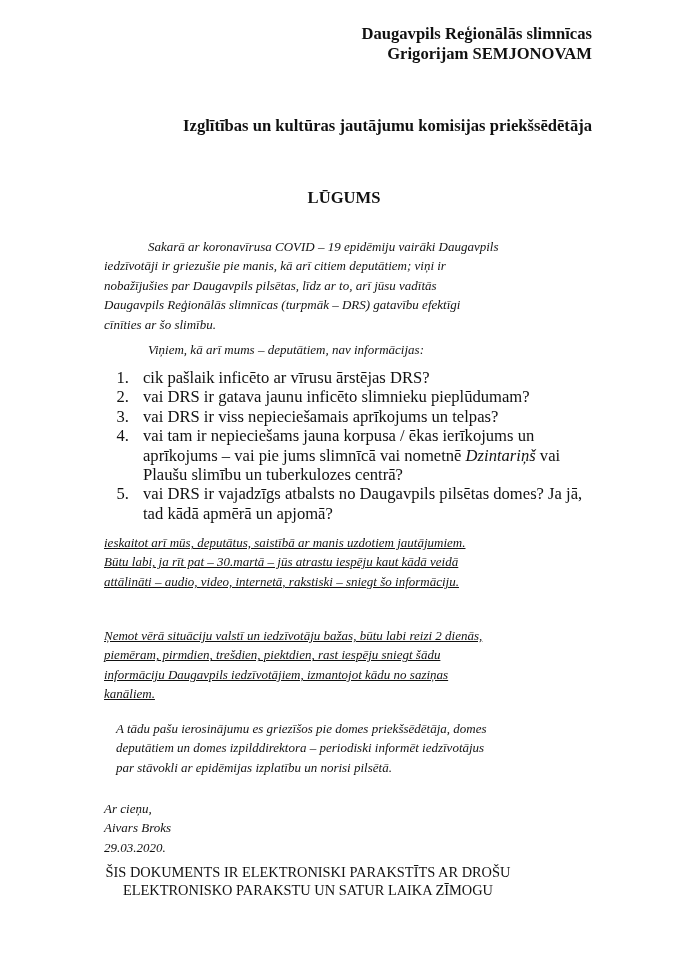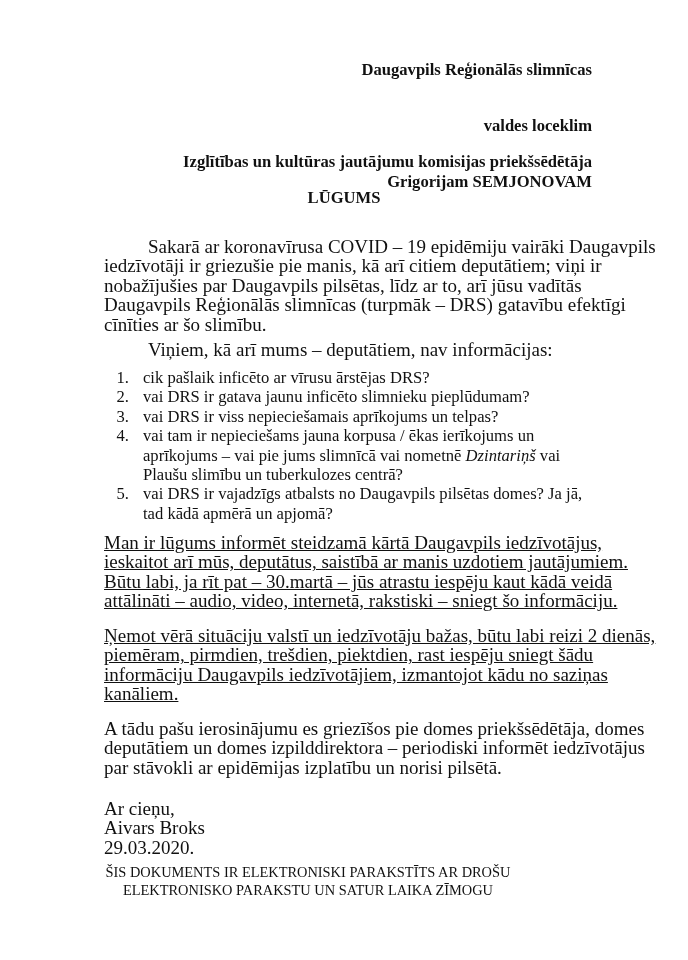--- a/index.html
+++ b/index.html
@@ -4,49 +4,48 @@
   <style>
     html, body { margin: 0; padding: 0; background: #ffffff; }
     body {
       width: 688px; height: 960px; overflow: hidden; position: relative;
       font-family: "Liberation Serif", "DejaVu Serif", serif;
       color: #111111;
     }
     .page { position: absolute; left: 0; top: 0; width: 688px; height: 960px; }
     .abs { position: absolute; }
     .right-block { right: 96px; text-align: right; font-weight: bold; font-size: 16.6px; line-height: 20px; }
-    .right-block div { white-space: nowrap; margin-top: 36px; }
+    .right-block div { white-space: nowrap; }
     #addressee { top: 24px; }
     #sender { top: 116px; }
     #title { left: 0; width: 688px; text-align: center; top: 188px; font-weight: bold; font-size: 16.6px; }
-    .body-text { left: 104px; width: 500px; font-size: 19px; line-height: 19.4px; }
+    .body-text { left: 104px; width: 500px; font-size: 13px; line-height: 19.4px; font-style: italic; }
     .body-text div { white-space: nowrap; }
     .indent { padding-left: 44px; }
     #para1 { top: 237px; }
     #intro { top: 340px; }
     #list { top: 368px; left: 104px; width: 500px; font-size: 16.6px; line-height: 19.4px; }
     .li { display: flex; }
     .li .num { width: 25px; text-align: right; padding-right: 14px; flex: none; }
     .li .txt div { white-space: nowrap; }
     #para2 { top: 533px; text-decoration: underline; }
     #para3 { top: 626px; text-decoration: underline; }
-    #para4 { top: 719px; }
+    #para4 { top: 719px; margin-left: 12px; }
     #closing { top: 799px; }
     #footer { left: 0; width: 616px; top: 863px; text-align: center; font-size: 14.4px; line-height: 18px; }
     #footer div { white-space: nowrap; }
     i { font-style: italic; }
   </style>
 </head>
 <body>
 
 <div class="page">
 
   <div id="addressee" class="abs right-block">
     <div>Daugavpils Reģionālās slimnīcas</div>
-    <div>valdes loceklim</div>
     <div>Grigorijam SEMJONOVAM</div>
   </div>
 
   <div id="sender" class="abs right-block">
     <div>Izglītības un kultūras jautājumu komisijas priekšsēdētāja</div>
   </div>
 
   <div id="title" class="abs">LŪGUMS</div>
 
   <div id="para1" class="abs body-text">
@@ -91,21 +90,20 @@
     <div class="li">
       <span class="num">5.</span>
       <span class="txt">
         <div>vai DRS ir vajadzīgs atbalsts no Daugavpils pilsētas domes? Ja jā,</div>
         <div>tad kādā apmērā un apjomā?</div>
       </span>
     </div>
   </div>
 
   <div id="para2" class="abs body-text">
-    <div>Man ir lūgums informēt steidzamā kārtā Daugavpils iedzīvotājus,</div>
     <div>ieskaitot arī mūs, deputātus, saistībā ar manis uzdotiem jautājumiem.</div>
     <div>Būtu labi, ja rīt pat – 30.martā – jūs atrastu iespēju kaut kādā veidā</div>
     <div>attālināti – audio, video, internetā, rakstiski – sniegt šo informāciju.</div>
   </div>
 
   <div id="para3" class="abs body-text">
     <div>Ņemot vērā situāciju valstī un iedzīvotāju bažas, būtu labi reizi 2 dienās,</div>
     <div>piemēram, pirmdien, trešdien, piektdien, rast iespēju sniegt šādu</div>
     <div>informāciju Daugavpils iedzīvotājiem, izmantojot kādu no saziņas</div>
     <div>kanāliem.</div>

